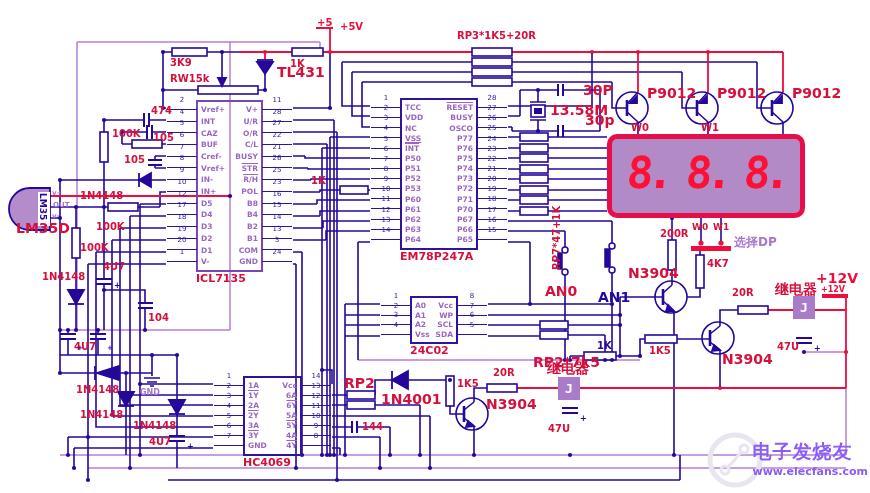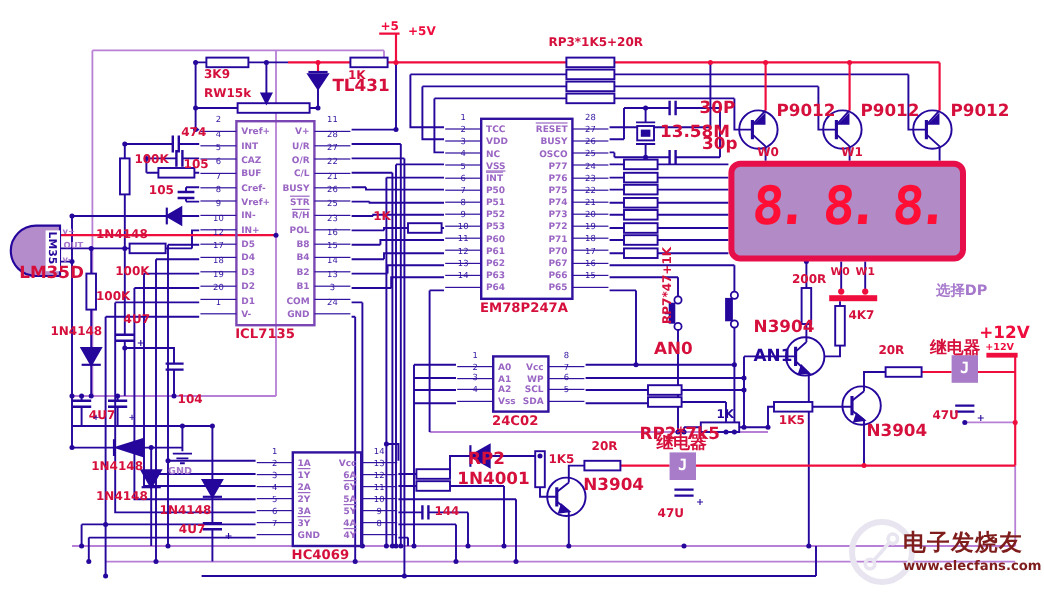--- a/index.html
+++ b/index.html
@@ -35,21 +35,21 @@
   .relay{position:absolute;width:22px;height:23px;background:#a87cc8;color:#fff;
          font:bold 13px "DejaVu Sans Mono",monospace;display:flex;align-items:center;justify-content:center;}
   
   .plabel{position:absolute;white-space:nowrap;line-height:1;font:bold 10px "DejaVu Sans",sans-serif;color:#d6103c;}
   .plabel.r{color:#d6103c;} .plabel.n{color:#26079c;} .plabel.v{color:#a678cc;} .plabel.red{color:#ef0d3e;}
   .plabel.big{font-size:14px;} .plabel.fs7{font-size:7px;} .plabel.fs8{font-size:8px;}
   .plabel.fs9{font-size:9px;} .plabel.fs11{font-size:14px;} .plabel.fs12{font-size:12px;}
   .plabel.rot{transform:rotate(-90deg);transform-origin:0 0;}
   .plabel.rotcw{transform:rotate(90deg);transform-origin:0 0;}
   
-  .watermark{position:absolute;left:698px;top:426px;width:170px;height:64px;display:flex;align-items:center;gap:6px;color:#7f1d1d;}
+  .watermark{position:absolute;left:698px;top:426px;width:170px;height:64px;display:flex;align-items:center;gap:6px;color:#8b5cf6;}
   .wm-text{display:flex;flex-direction:column;}
   .wm-name{font:bold 19px "DejaVu Sans",sans-serif;letter-spacing:1px;}
   .wm-url{font:bold 11px "DejaVu Sans",sans-serif;}
 </style>
 </head>
 <body>
 
 <div class="stage">
 
   <svg width="870" height="493" viewBox="0 0 870 493">
@@ -709,53 +709,53 @@
       <span class="plabel r fs11" style="left: 277px; top: 64px;">TL431</span>
       <span class="plabel r" style="left: 151px; top: 105px;">474</span>
       <span class="plabel r" style="left: 112px; top: 128px;">100K</span>
       <span class="plabel r" style="left: 153px; top: 132px;">105</span>
       <span class="plabel r" style="left: 124px; top: 154px;">105</span>
       <span class="plabel r" style="left: 80px; top: 190px;">1N4148</span>
       <span class="plabel r" style="left: 96px; top: 221px;">100K</span>
       <span class="plabel r" style="left: 80px; top: 242px;">100K</span>
       <span class="plabel r" style="left: 103px; top: 261px;">4U7</span>
       <span class="plabel r" style="left: 42px; top: 271px;">1N4148</span>
-      <span class="plabel r" style="left: 148px; top: 312px; margin-top: 16px;">104</span>
+      <span class="plabel r" style="left: 148px; top: 312px;">104</span>
       <span class="plabel r" style="left: 74px; top: 341px;">4U7</span>
       <span class="plabel r fs11" style="left: 16px; top: 220px;">LM35D</span>
       <span class="plabel r" style="left: 76px; top: 384px;">1N4148</span>
       <span class="plabel r" style="left: 80px; top: 409px;">1N4148</span>
       <span class="plabel r" style="left: 133px; top: 420px;">1N4148</span>
       <span class="plabel r" style="left: 149px; top: 436px;">4U7</span>
       <span class="plabel v fs8" style="left: 140px; top: 388px;">GND</span>
-      <span class="plabel r fs11" style="left: 344px; top: 375px; margin-left: 46px;">RP2</span>
+      <span class="plabel r fs11" style="left: 344px; top: 375px;">RP2</span>
       <span class="plabel r" style="left: 362px; top: 421px;">144</span>
       <span class="plabel r fs11" style="left: 381px; top: 391px;">1N4001</span>
       <span class="plabel r" style="left: 457px; top: 378px;">1K5</span>
       <span class="plabel r" style="left: 493px; top: 367px;">20R</span>
       <span class="plabel r fs11" style="left: 486px; top: 396px;">N3904</span>
       <span class="plabel r fs11" style="left: 547px; top: 360px;">继电器</span>
       <span class="plabel r" style="left: 548px; top: 423px;">47U</span>
       <span class="plabel r fs11" style="left: 533px; top: 354px;">RP2*7k5</span>
       <span class="plabel n" style="left: 597px; top: 340px;">1K</span>
       <span class="plabel r" style="left: 649px; top: 345px;">1K5</span>
       <span class="plabel r fs11" style="left: 534px; top: 283px; margin-left: 11px;">AN0</span>
-      <span class="plabel n fs11" style="left: 598px; top: 289px; margin-left: 30px;">AN1</span>
+      <span class="plabel n fs11" style="left: 598px; top: 289px;">AN1</span>
       <span class="plabel r fs11" style="left: 550px; top: 102px;">13.58M</span>
       <span class="plabel r fs11" style="left: 583px; top: 82px;">30P</span>
       <span class="plabel r fs11" style="left: 585px; top: 112px;">30p</span>
       <span class="plabel r" style="left: 311px; top: 175px;">1K</span>
       <span class="plabel r" style="left: 624px; top: 228px; margin-left: 36px;">200R</span>
       <span class="plabel r fs11" style="left: 628px; top: 265px;">N3904</span>
       <span class="plabel r" style="left: 707px; top: 258px;">4K7</span>
       <span class="plabel r" style="left: 631px; top: 122px;">W0</span>
       <span class="plabel r" style="left: 701px; top: 122px;">W1</span>
       <span class="plabel r fs9" style="left: 692px; top: 222px;">W0</span>
       <span class="plabel r fs9" style="left: 713px; top: 222px;">W1</span>
-      <span class="plabel v fs12" style="left: 734px; top: 234px; margin-left: 46px;">选择DP</span>
+      <span class="plabel v fs12" style="left: 734px; top: 234px;">选择DP</span>
       <span class="plabel r fs11" style="left: 647px; top: 85px;">P9012</span>
       <span class="plabel r fs11" style="left: 717px; top: 85px;">P9012</span>
       <span class="plabel r fs11" style="left: 792px; top: 85px;">P9012</span>
       <span class="plabel r fs11" style="left: 722px; top: 351px;">N3904</span>
       <span class="plabel r" style="left: 732px; top: 287px;">20R</span>
       <span class="plabel r fs11" style="left: 775px; top: 281px;">继电器</span>
       <span class="plabel r" style="left: 777px; top: 341px;">47U</span>
       <span class="plabel r rot" style="left: 551px; top: 270px;">RP7*47+1K</span>
       <span class="plabel red" style="left: 317px; top: 17px;">+5</span>
       <span class="plabel red" style="left: 340px; top: 21px;">+5V</span>

